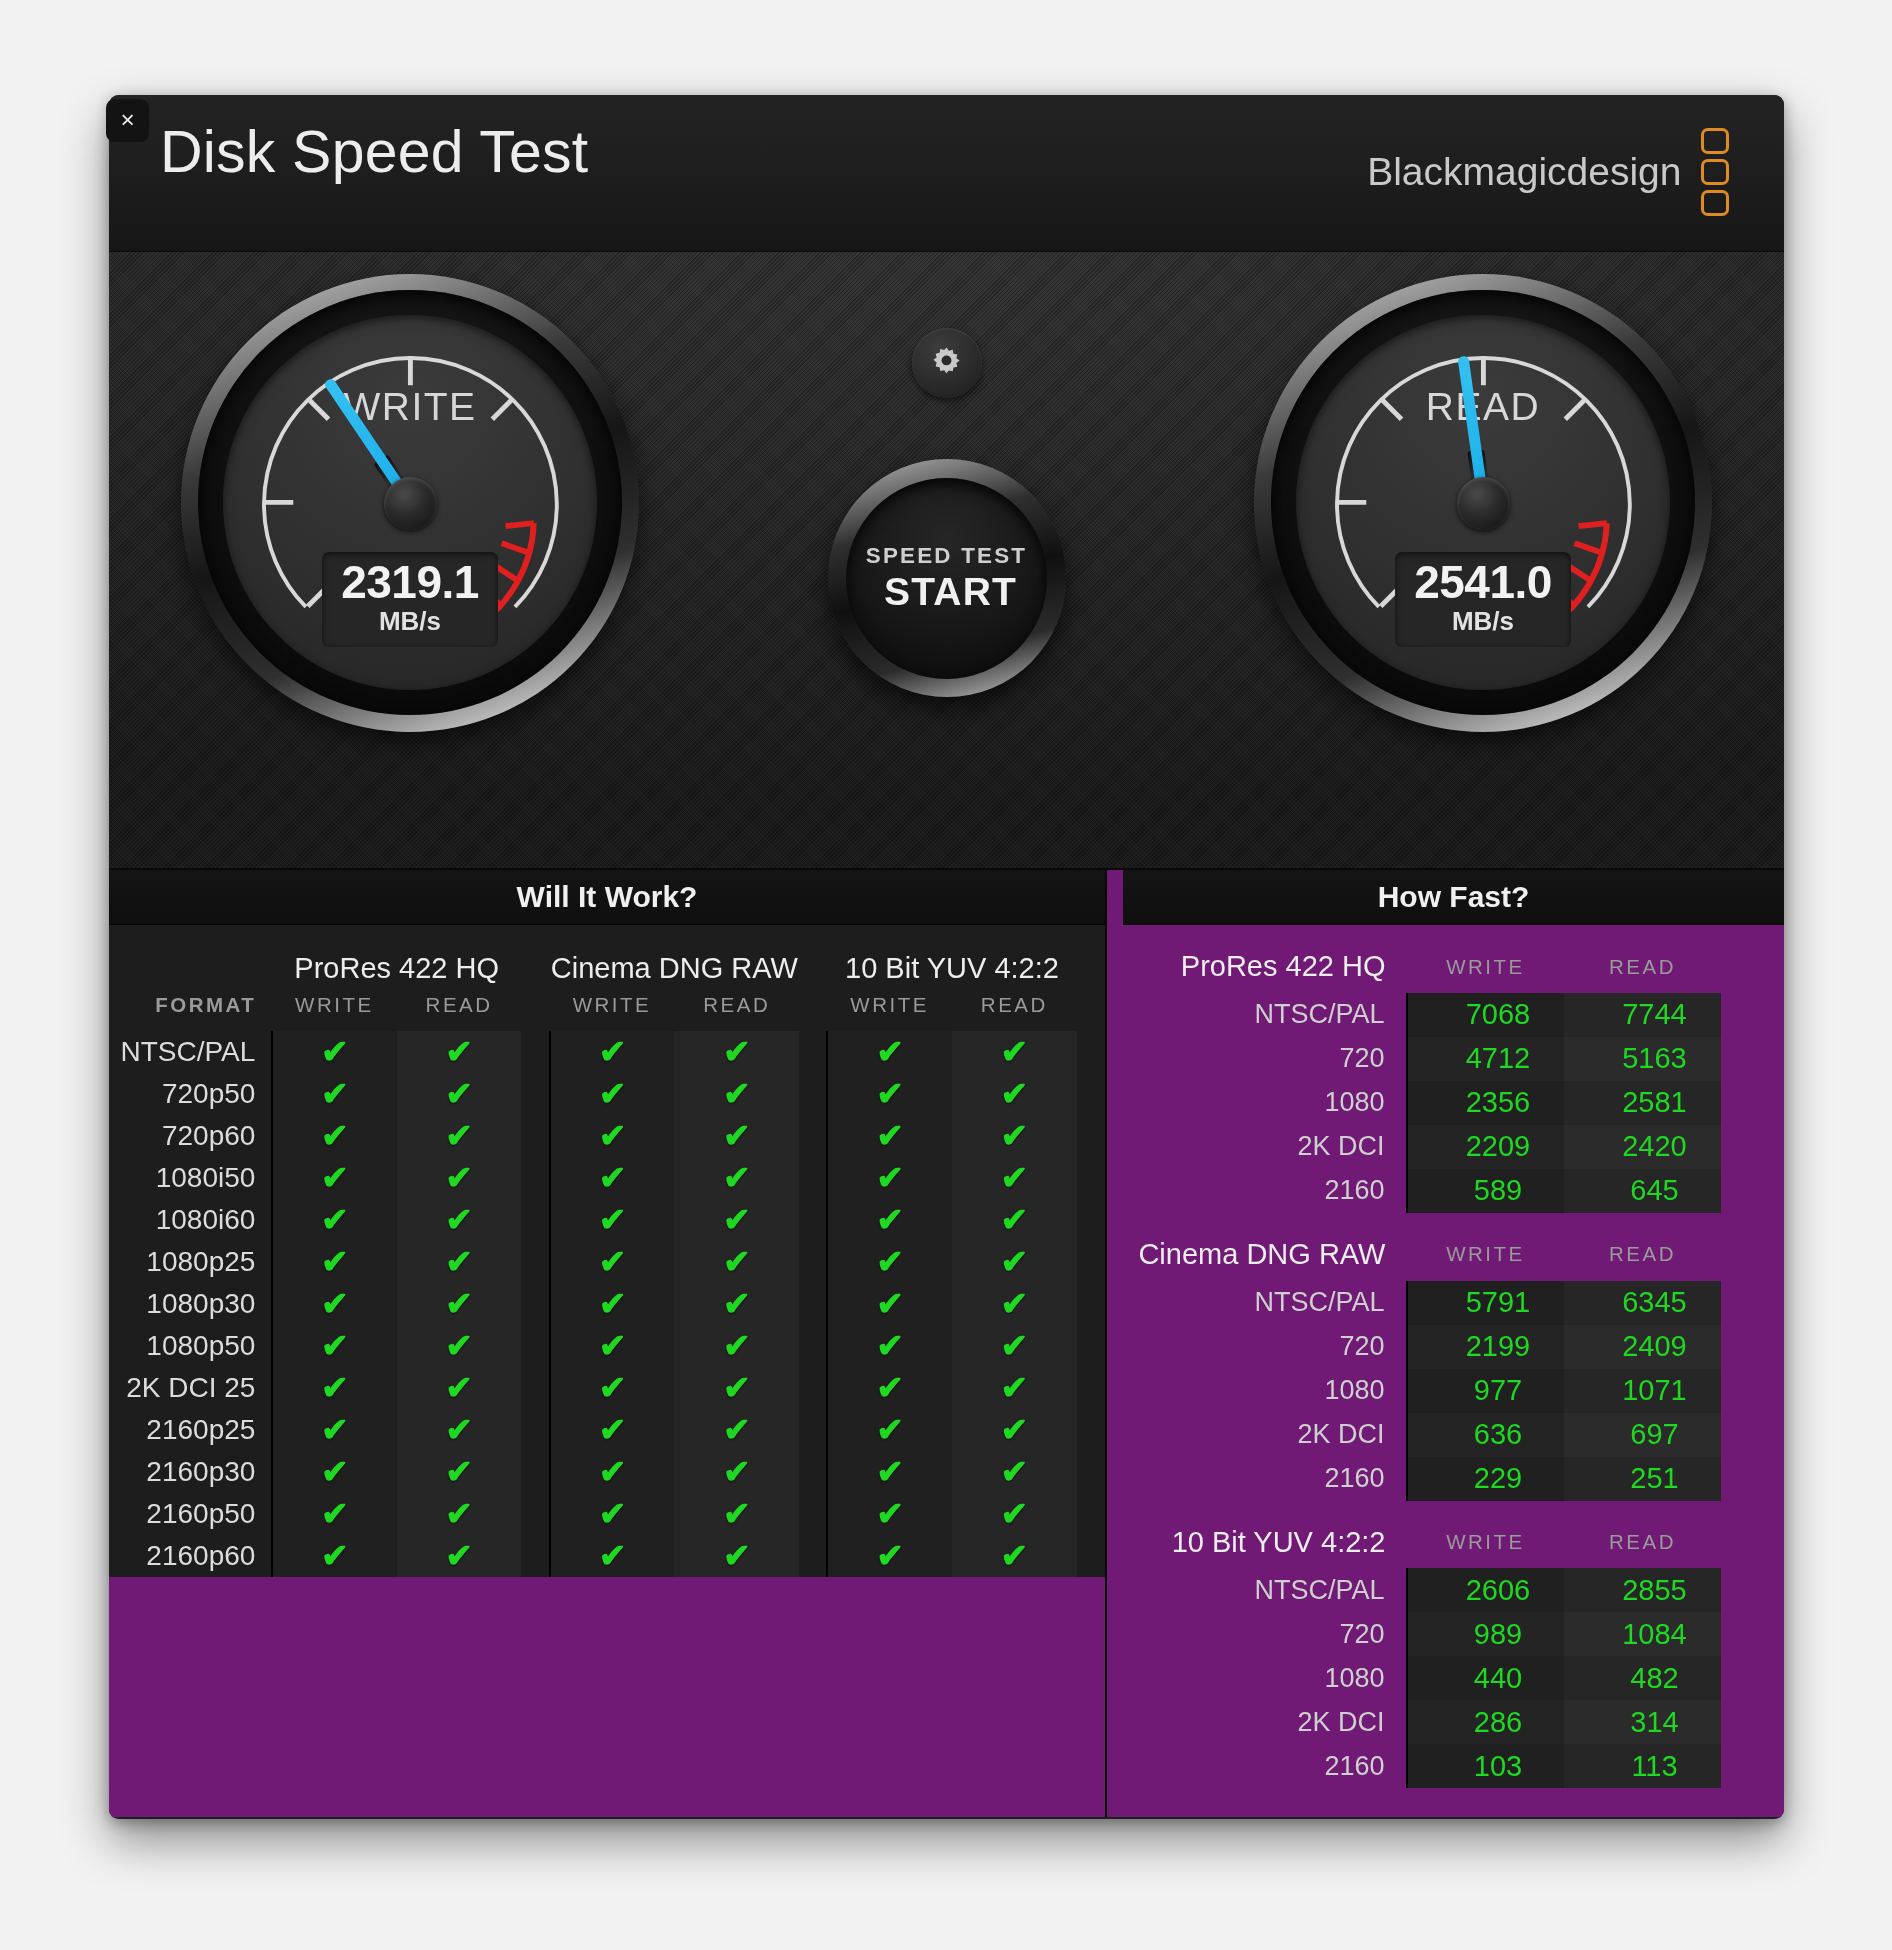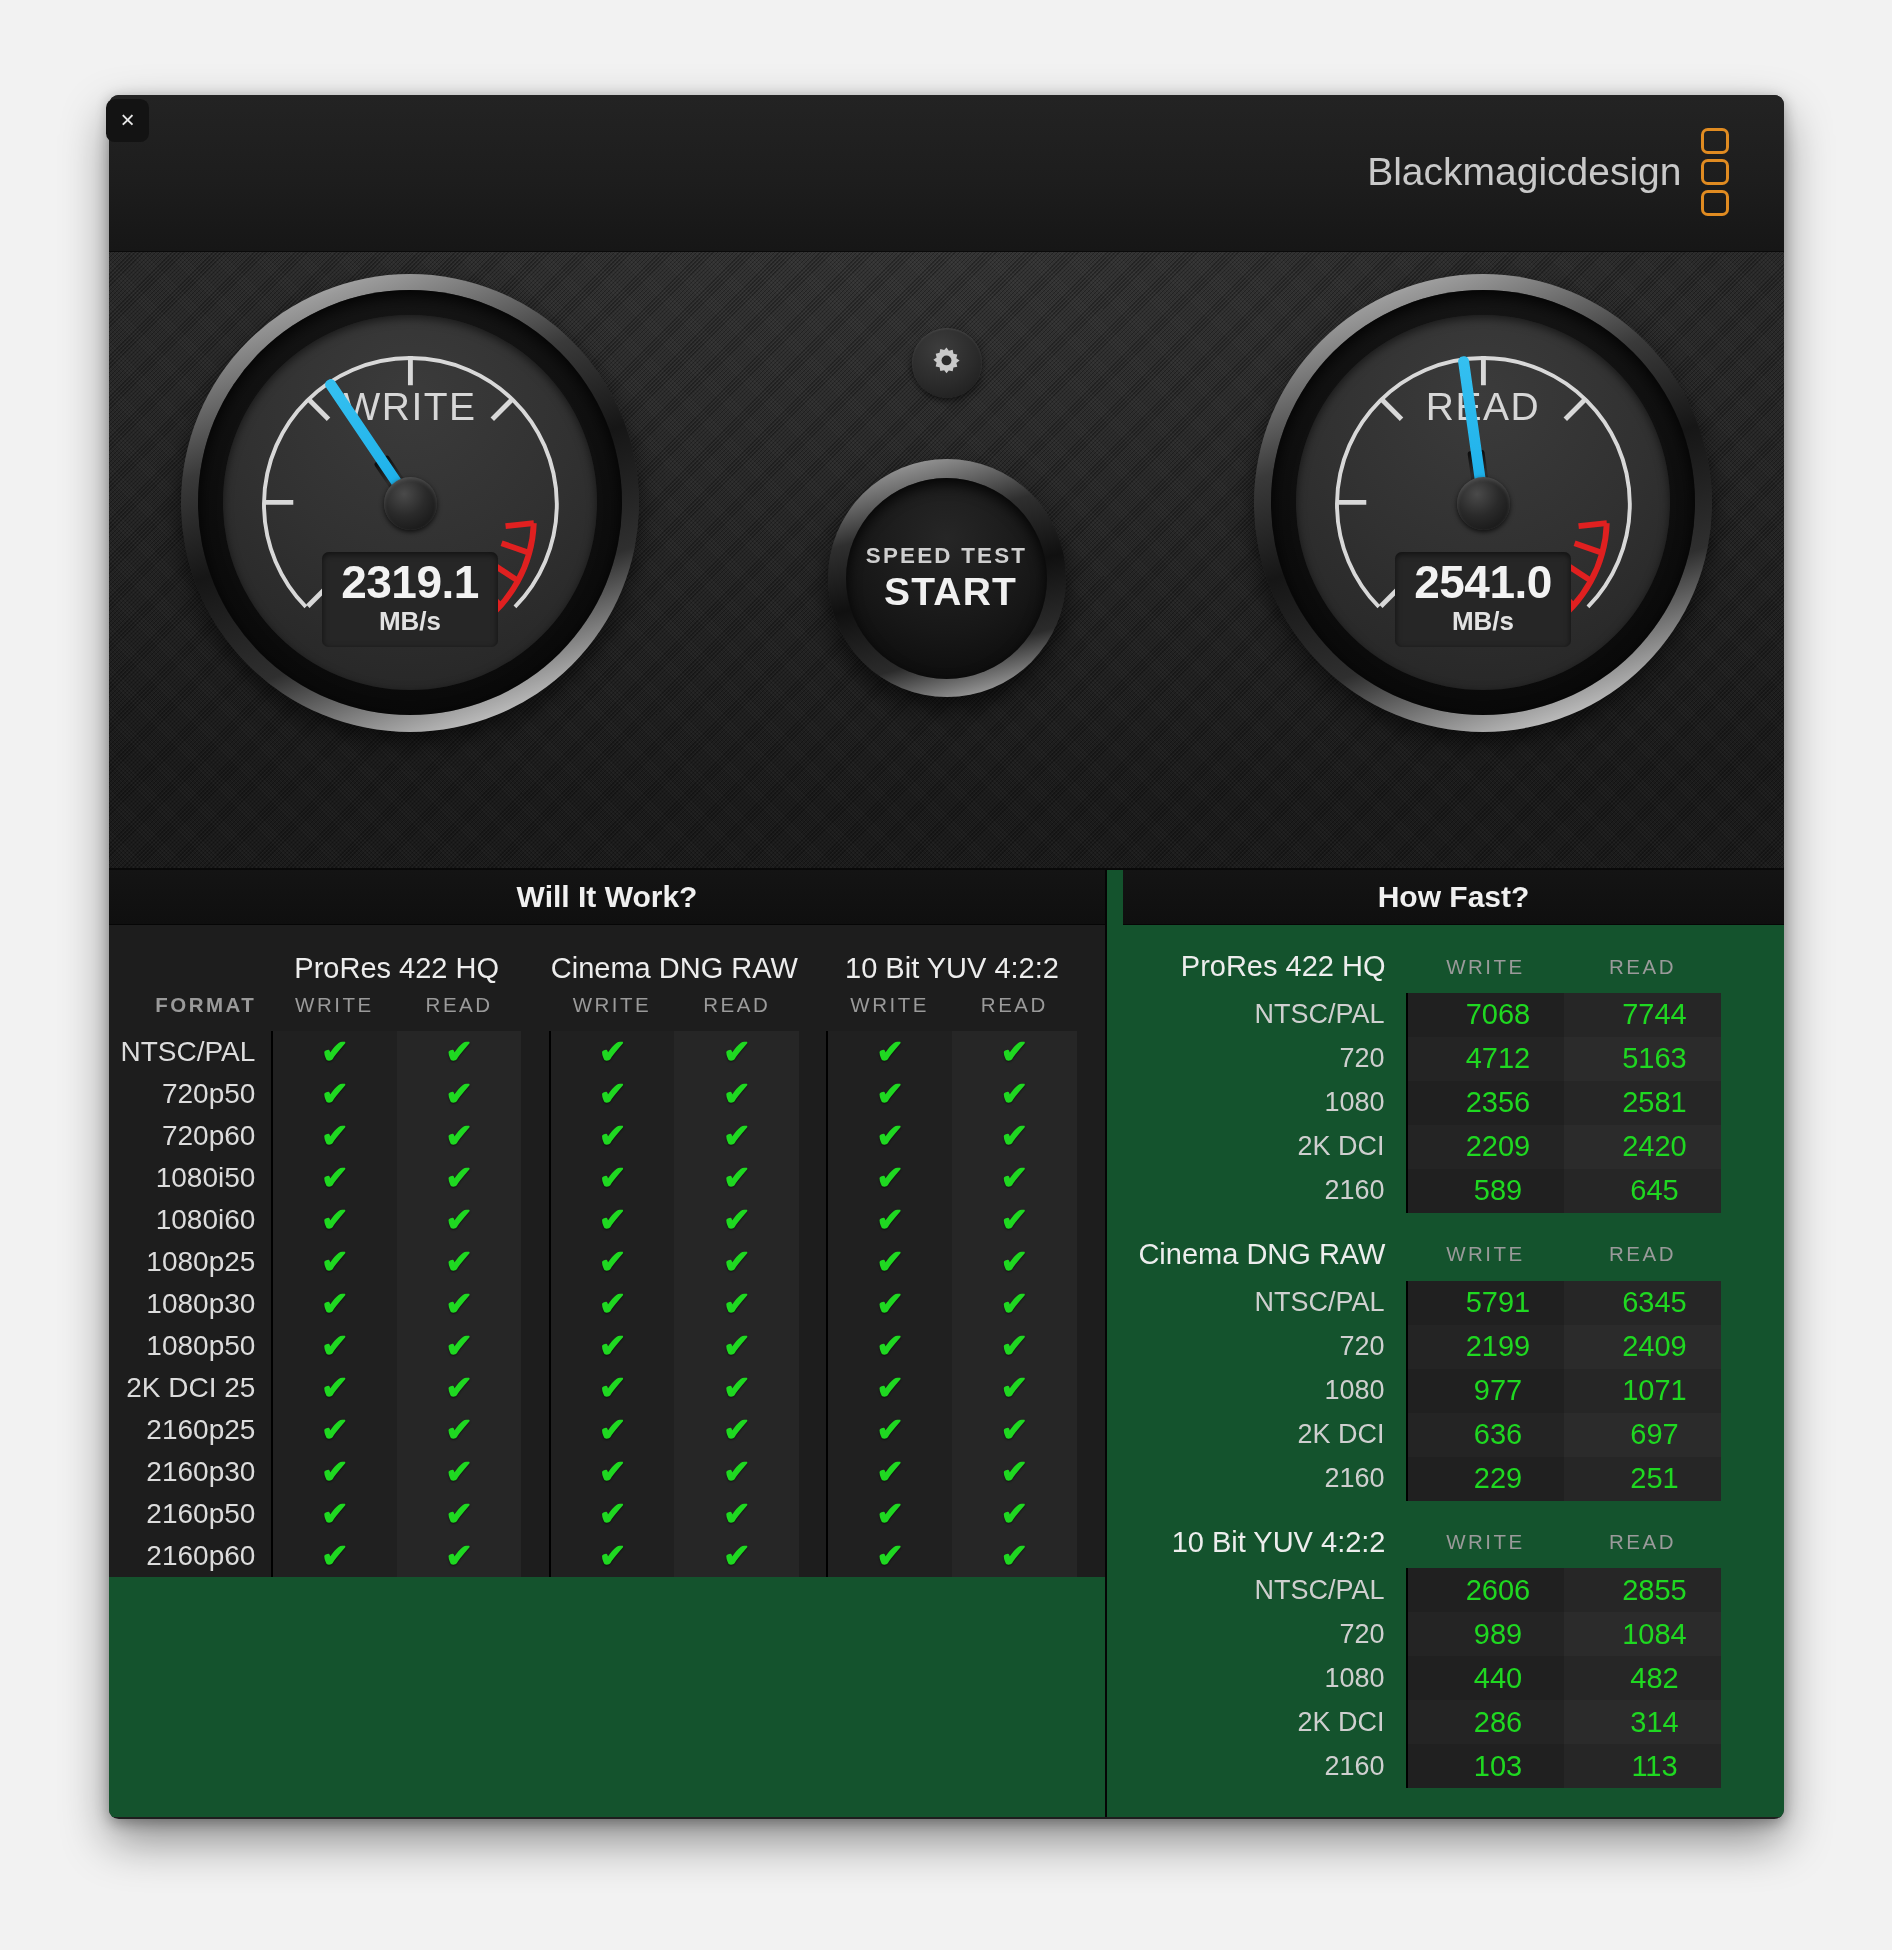--- a/index.html
+++ b/index.html
@@ -256,21 +256,21 @@
     color: #f0f0f0;
     letter-spacing: 1.2px;
     margin-left: 8px;
   }
 
   
   #bottom {
     position: relative;
     display: flex;
     height: 947px;
-    background: #14532d;
+    background: #701a75;
     gap: 16px;
   }
   #left-panel {
     width: 1072px;
     border-right: 2px solid #050505;
     display: flex;
     flex-direction: column;
   }
   #right-panel {
     flex: 1;
@@ -393,20 +393,21 @@
   .hf-table tr.alt td.vr { background: #2b2b2b; }
 </style>
 </head>
 <body>
 
 <div id="close-button">×</div>
 
 <div id="app-window">
 
   <div id="titlebar">
+    <div id="page-title">Disk Speed Test</div>
     <div id="brand-wrap">
       <div id="brand-text">Blackmagicdesign</div>
       <div id="brand-mark">
         <i></i>
           <i></i>
           <i></i>
       </div>
     </div>
   </div>
 

